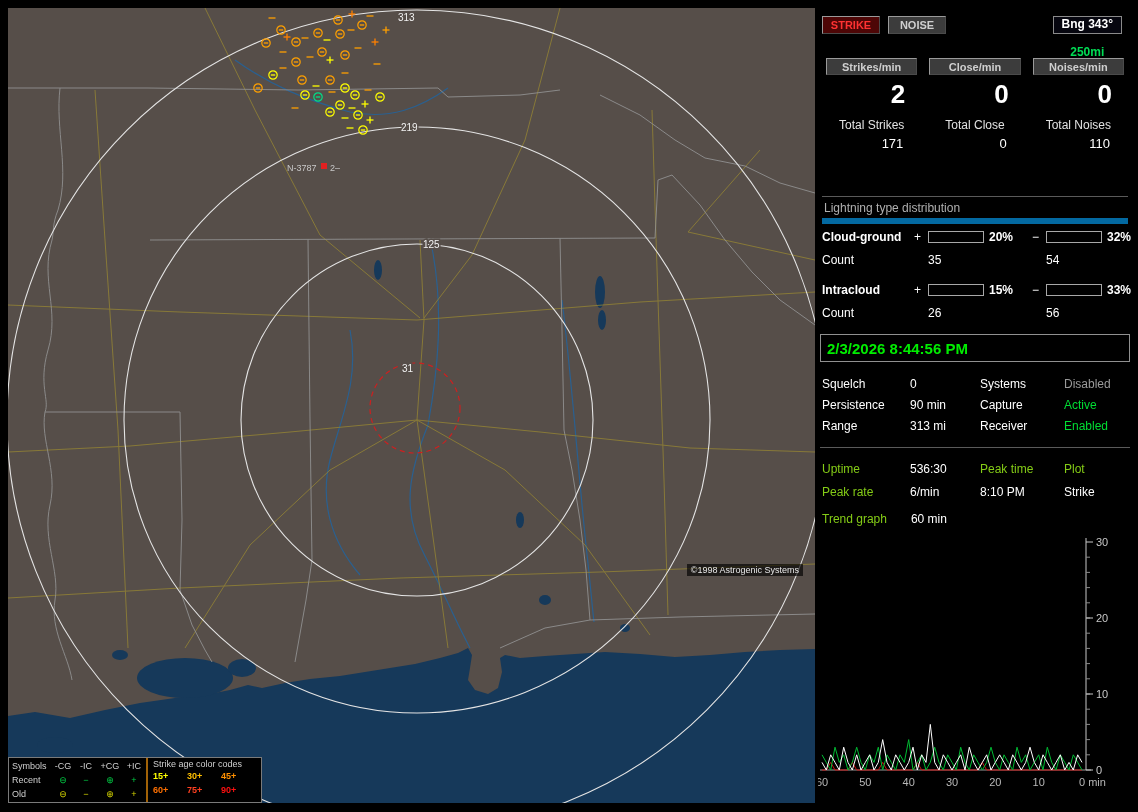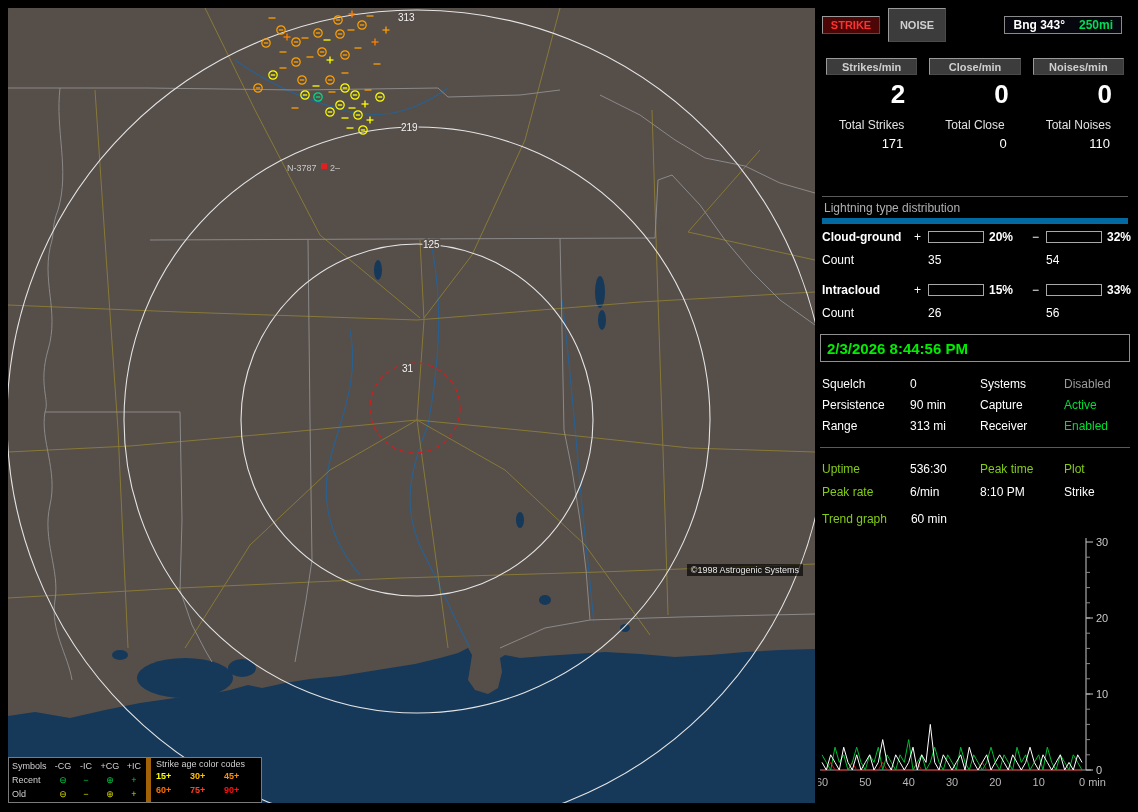--- a/index.html
+++ b/index.html
@@ -9,35 +9,35 @@
   #map-wrap{position:absolute;left:8px;top:8px;width:807px;height:568px;background:#564e49;}
   #map-svg{display:block;}
   .ringlbl{font:10px "Liberation Sans",sans-serif;fill:#f2f2f2;paint-order:stroke;stroke:#564e49;stroke-width:3px;}
   .stntxt{font:9px "Liberation Sans",sans-serif;fill:#c8c8c8;}
   #map-legend{position:absolute;left:0;top:749px;width:252px;height:44px;background:#000;
               border:1px solid #7a7a7a;display:flex;font-size:9px;color:#cfcfcf;}
   .leg-left{width:134px;display:grid;grid-template-columns:38px 26px 20px 28px 20px;
             grid-auto-rows:14px;align-items:center;padding:1px 0 0 3px;}
   .leg-left span{text-align:center;}
   .leg-left .rowlbl{text-align:left;}
-  .leg-right{flex:1;border-left:5px solid #a16207;padding:1px 0 0 5px;}
+  .leg-right{flex:1;border-left:2px solid #a16207;padding:1px 0 0 5px;}
   .age-row{display:flex;height:14px;align-items:center;}
   .age-row span{width:34px;font-weight:bold;}
   #map-copyright{position:absolute;right:12px;bottom:0px;color:#e8e8e8;font-size:9px;
                  background:rgba(0,0,0,.65);padding:1px 4px;}
   
   #panel{position:absolute;left:818px;top:0;width:320px;height:812px;color:#fff;font-size:12px;}
   .btn3d{border:1px solid;border-color:#9a9a9a #4b4b4b #4b4b4b #9a9a9a;background:#3c3c3c;
          color:#cfcfcf;font-weight:bold;font-size:11px;display:inline-flex;align-items:center;
          justify-content:center;box-sizing:border-box;cursor:default;}
   #topbar{position:absolute;left:4px;right:16px;top:15px;height:19px;display:flex;align-items:center;}
   #strike-btn{width:58px;height:18px;background:#4d0606;color:#ff3232;}
-  #noise-btn{width:58px;height:34px;margin-left:8px;}
+  #noise-btn{width:58px;height:18px;margin-left:8px;}
   #bng-box{margin-left:auto;height:18px;border:1px solid #8a8a8a;background:#06060f;
-           display:flex;align-items:center;gap:14px;padding:0 8px;box-sizing:border-box;}
+           display:flex;align-items:center;gap:14px;padding:0 8px;box-sizing:border-box;flex-direction:column;}
   #bng-box .bng{font-weight:bold;color:#fff;}
   #bng-box .rng{font-weight:bold;color:#00dd55;}
   #stats{position:absolute;left:2px;right:8px;top:58px;display:flex;}
   .stat-col{flex:1;padding:0 6px;}
   .stat-btn{width:100%;height:17px;}
   .rate-num{font-size:26px;font-weight:bold;color:#fff;text-align:right;padding-right:12px;margin-top:4px;line-height:30px;}
   .total-label{font-size:12px;color:#e2e2e2;text-align:center;margin-top:9px;}
   .total-val{font-size:13px;color:#fff;text-align:right;padding-right:14px;margin-top:4px;}
   #dist{position:absolute;left:4px;right:10px;top:196px;}
   #dist-title{border-top:1px solid #5a5a5a;border-bottom:6px solid #0369a1;color:#b0b0b0;

